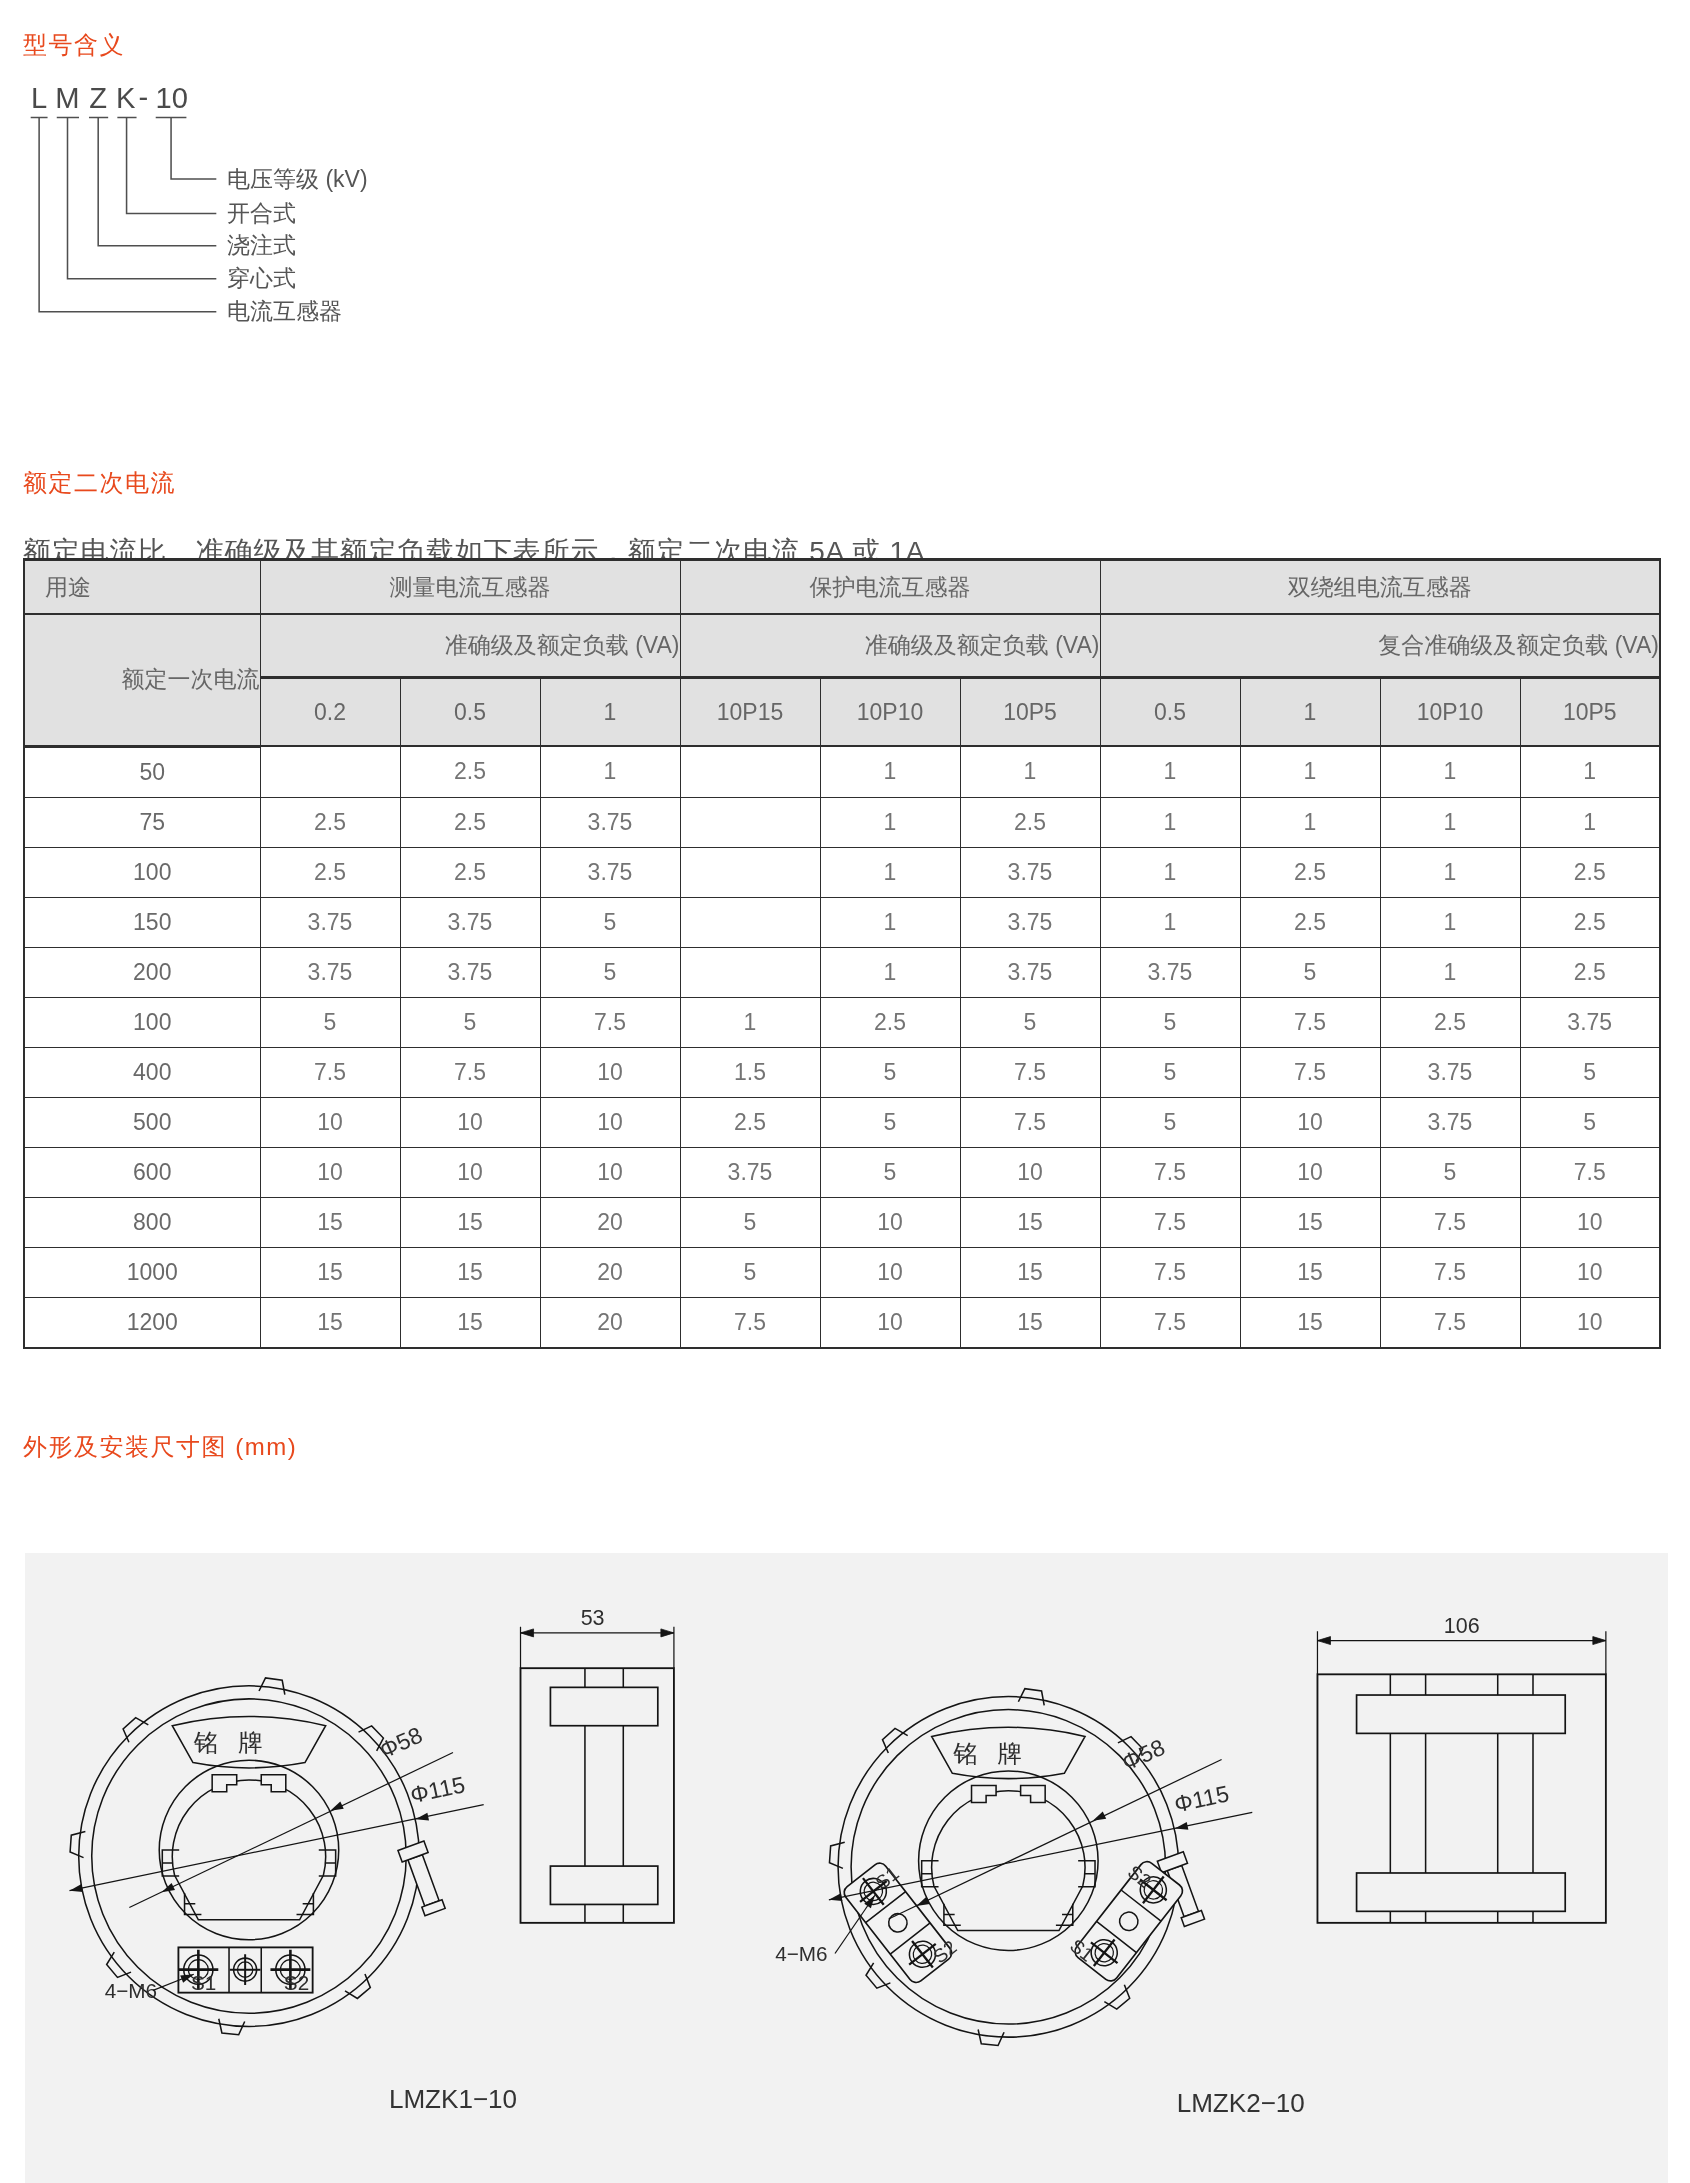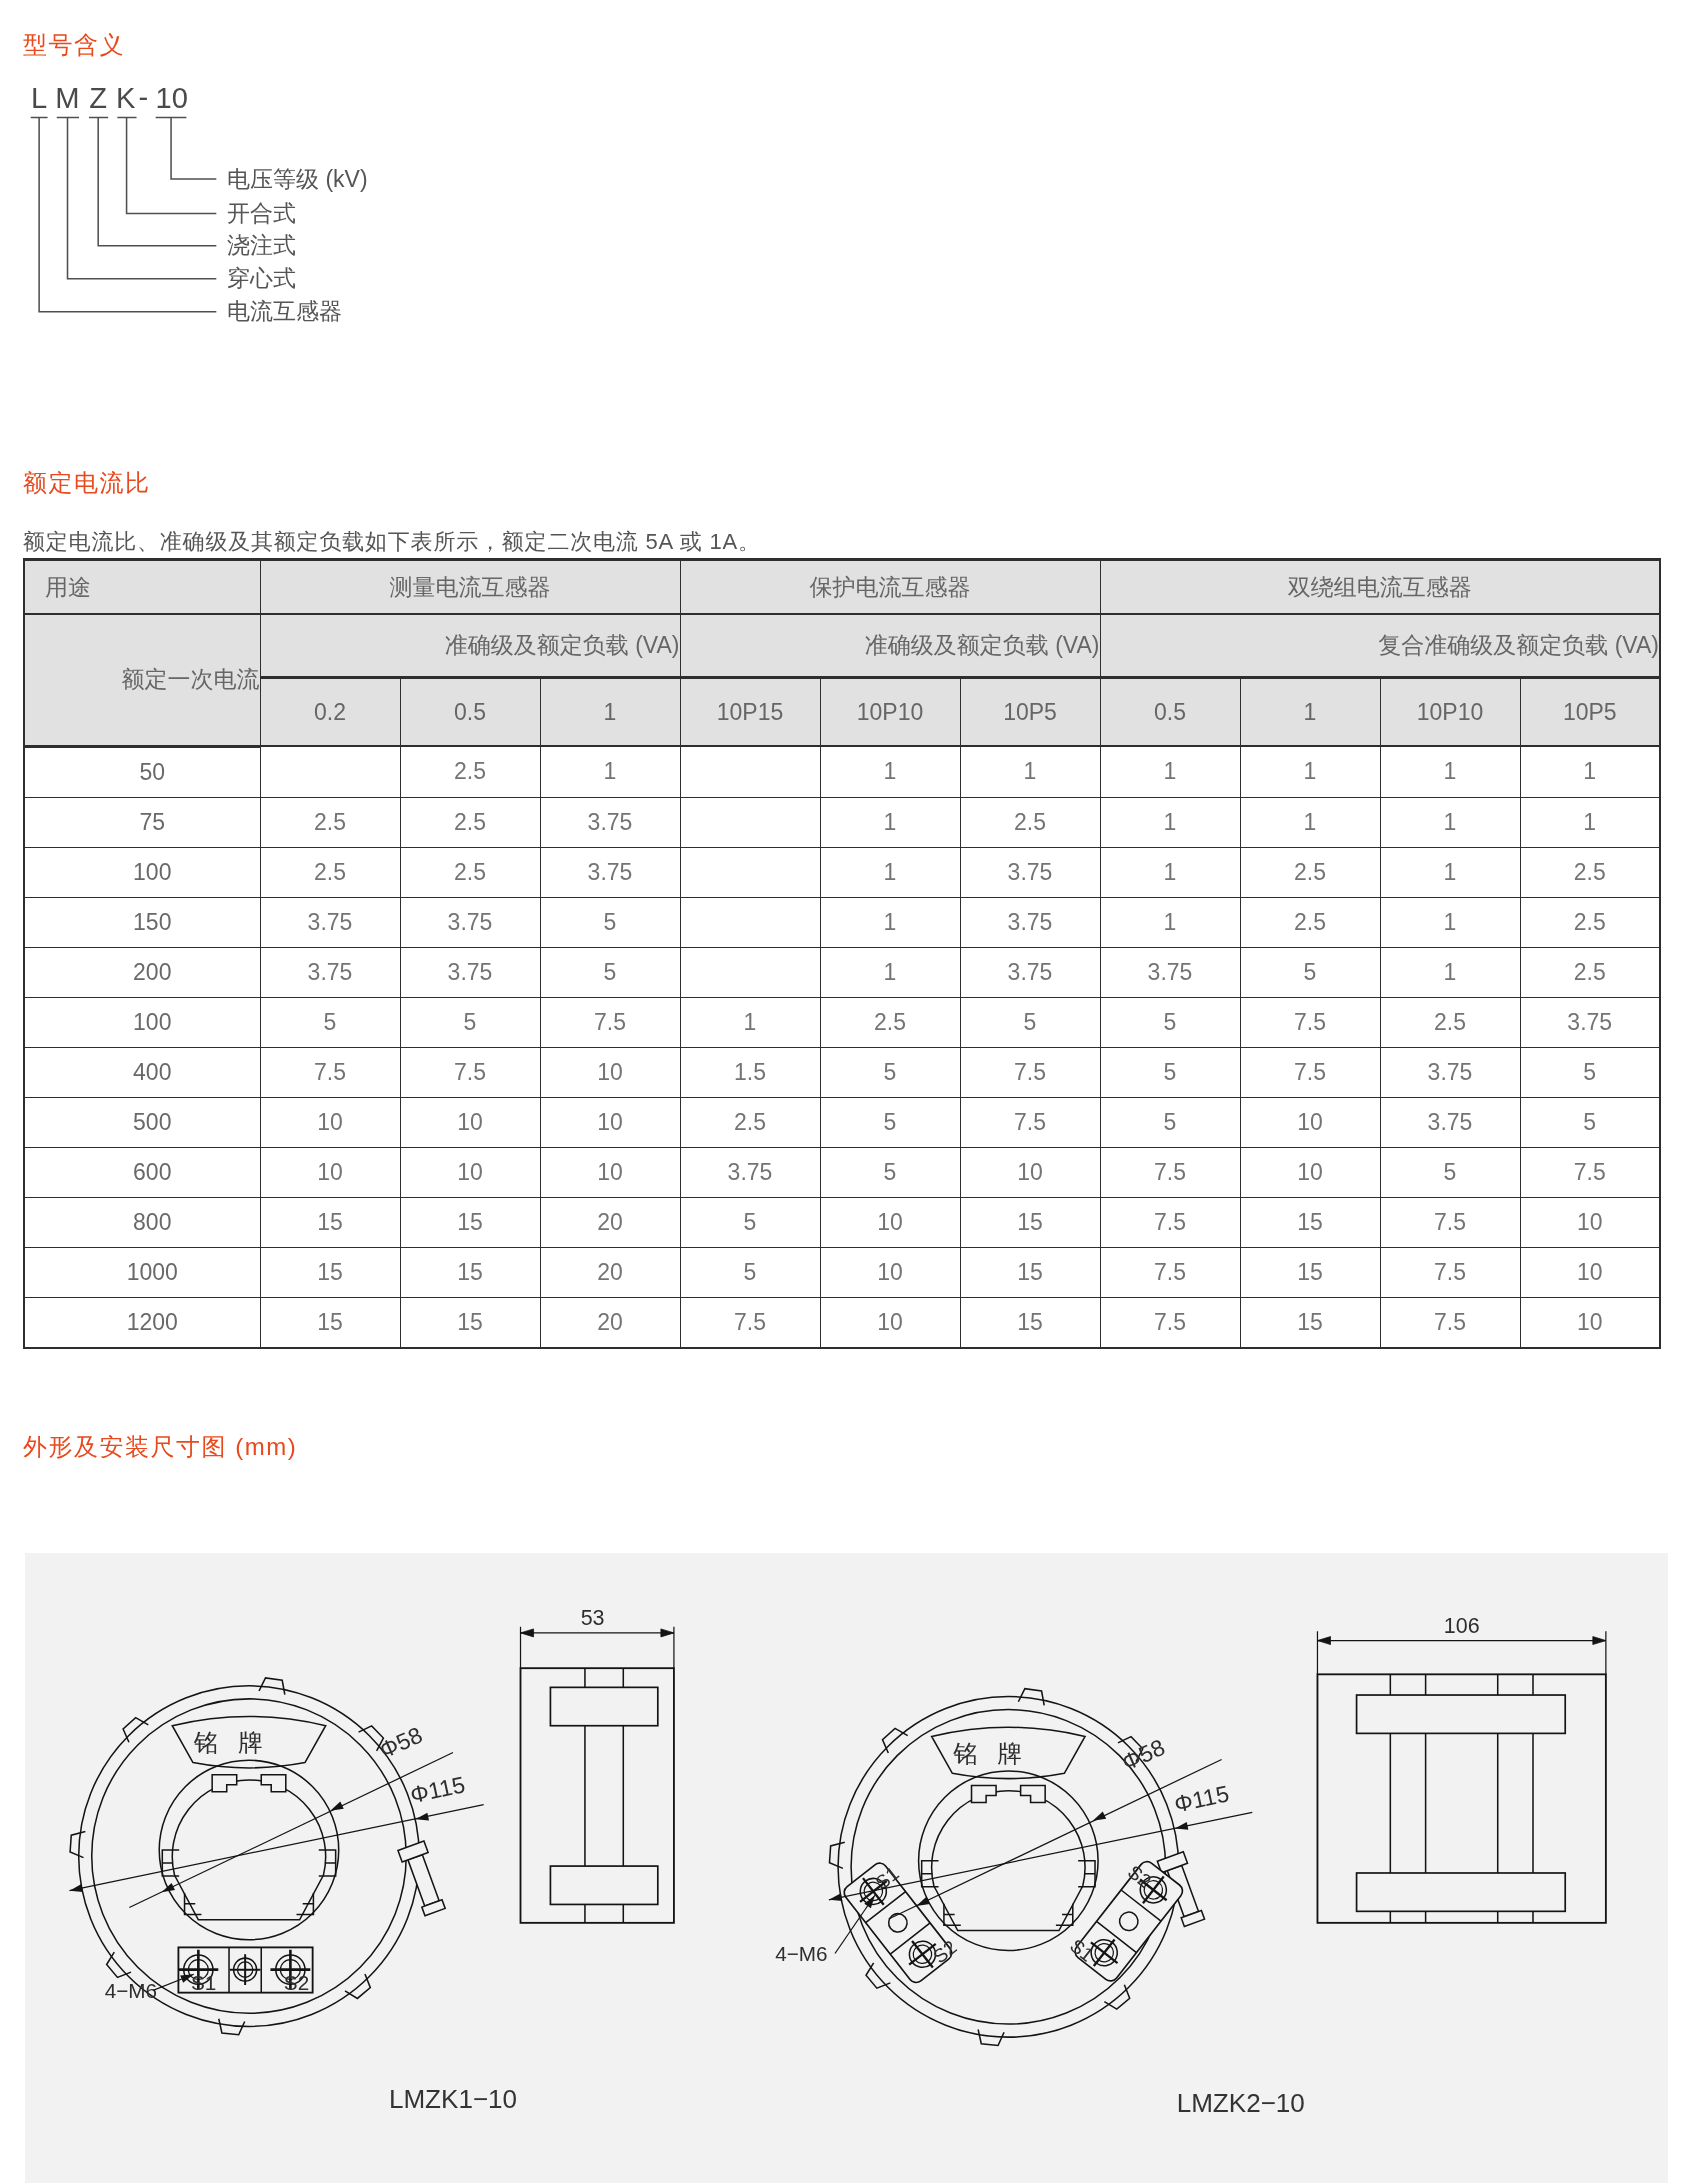--- a/index.html
+++ b/index.html
@@ -1,18 +1,18 @@
 <!DOCTYPE html>
 <html style="font-size:12.3px"><head>
 <meta charset="utf-8">
 <style>
   html,body{margin:0;padding:0;background:#ffffff;}
   body{width:1691px;height:2183px;position:relative;font-family:"Liberation Sans",sans-serif;overflow:hidden;}
   .sec-title{position:absolute;left:23px;font-size:24px;font-weight:500;color:#e8491d;letter-spacing:1.5px;white-space:nowrap;}
-  #intro{position:absolute;left:23px;top:505px;font-size:22px;color:#555555;letter-spacing:0.8px;white-space:nowrap;}
+  #intro{position:absolute;left:23px;top:505px;font-size:28px;color:#555555;letter-spacing:0.8px;white-space:nowrap;}
   
   #ptable{position:absolute;left:23px;top:558px;width:1508px;border-collapse:collapse;table-layout:fixed;
           border:2.3px solid #2e2e2e;border-top-width:3.1px;}
   #ptable th,#ptable td{border:1.5px solid #2e2e2e;font-weight:normal;font-size:23px;text-align:center;
           vertical-align:middle;padding:0;overflow:hidden;}
   #ptable thead th{background:#e1e1e1;color:#666666;}
   #ptable tr.r1 th{height:52px;border-bottom-width:2.3px;}
   #ptable tr.r2 th{height:61px;border-bottom-width:3.1px;text-align:right;}
   #ptable tr.r3 th{height:66px;border-bottom-width:2.3px;}
   #ptable .c1{text-align:left;padding-left:20px;}
@@ -48,21 +48,21 @@
   </g>
   <g font-size="30" fill="#555555" text-anchor="start">
     <text x="296" y="148">电压等级 (kV)</text>
     <text x="296" y="193">开合式</text>
     <text x="296" y="235">浇注式</text>
     <text x="296" y="278">穿心式</text>
     <text x="296" y="321">电流互感器</text>
   </g>
 </svg>
 
-<h2 class="sec-title" style="top:447px">额定电流比</h2>
+<h2 class="sec-title" style="top:447px">额定二次电流</h2>
 <p id="intro">额定电流比、准确级及其额定负载如下表所示，额定二次电流 5A 或 1A。</p>
 
 <table id="ptable">
   <colgroup>
     <col style="width:236px">
     <col span="10" style="width:140px">
   </colgroup>
   <thead>
     <tr class="r1">
       <th class="c1">用途</th>

